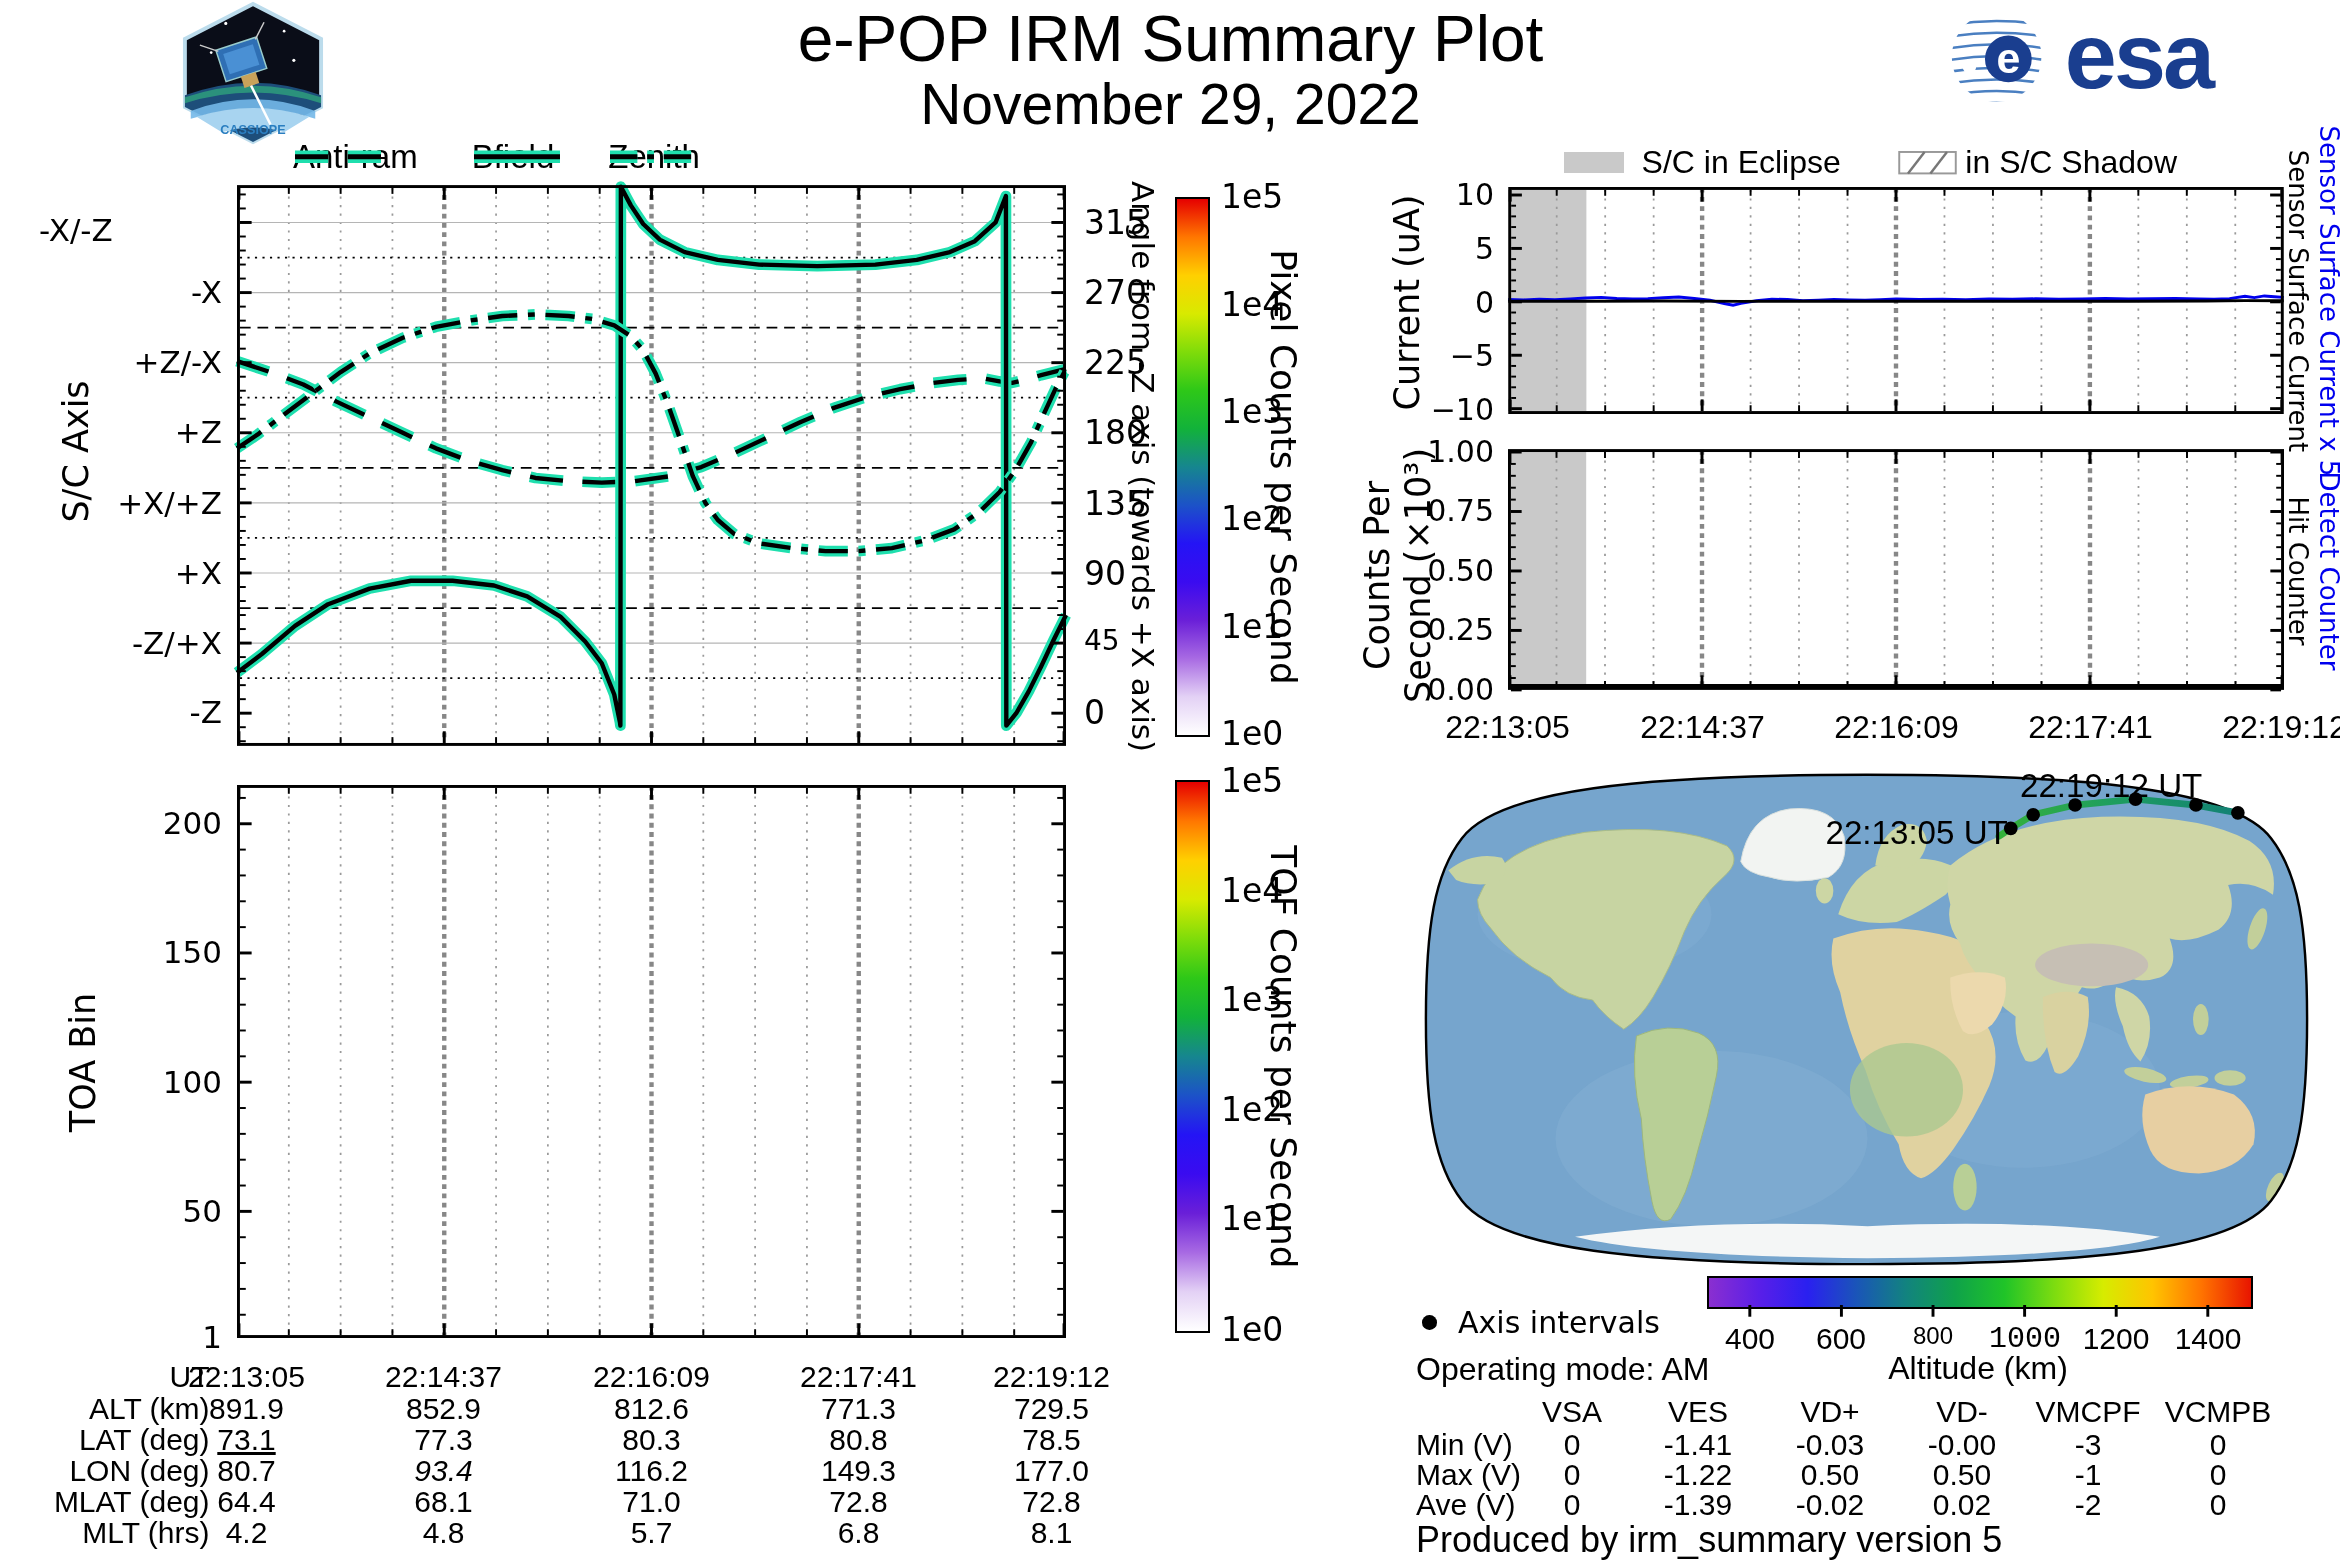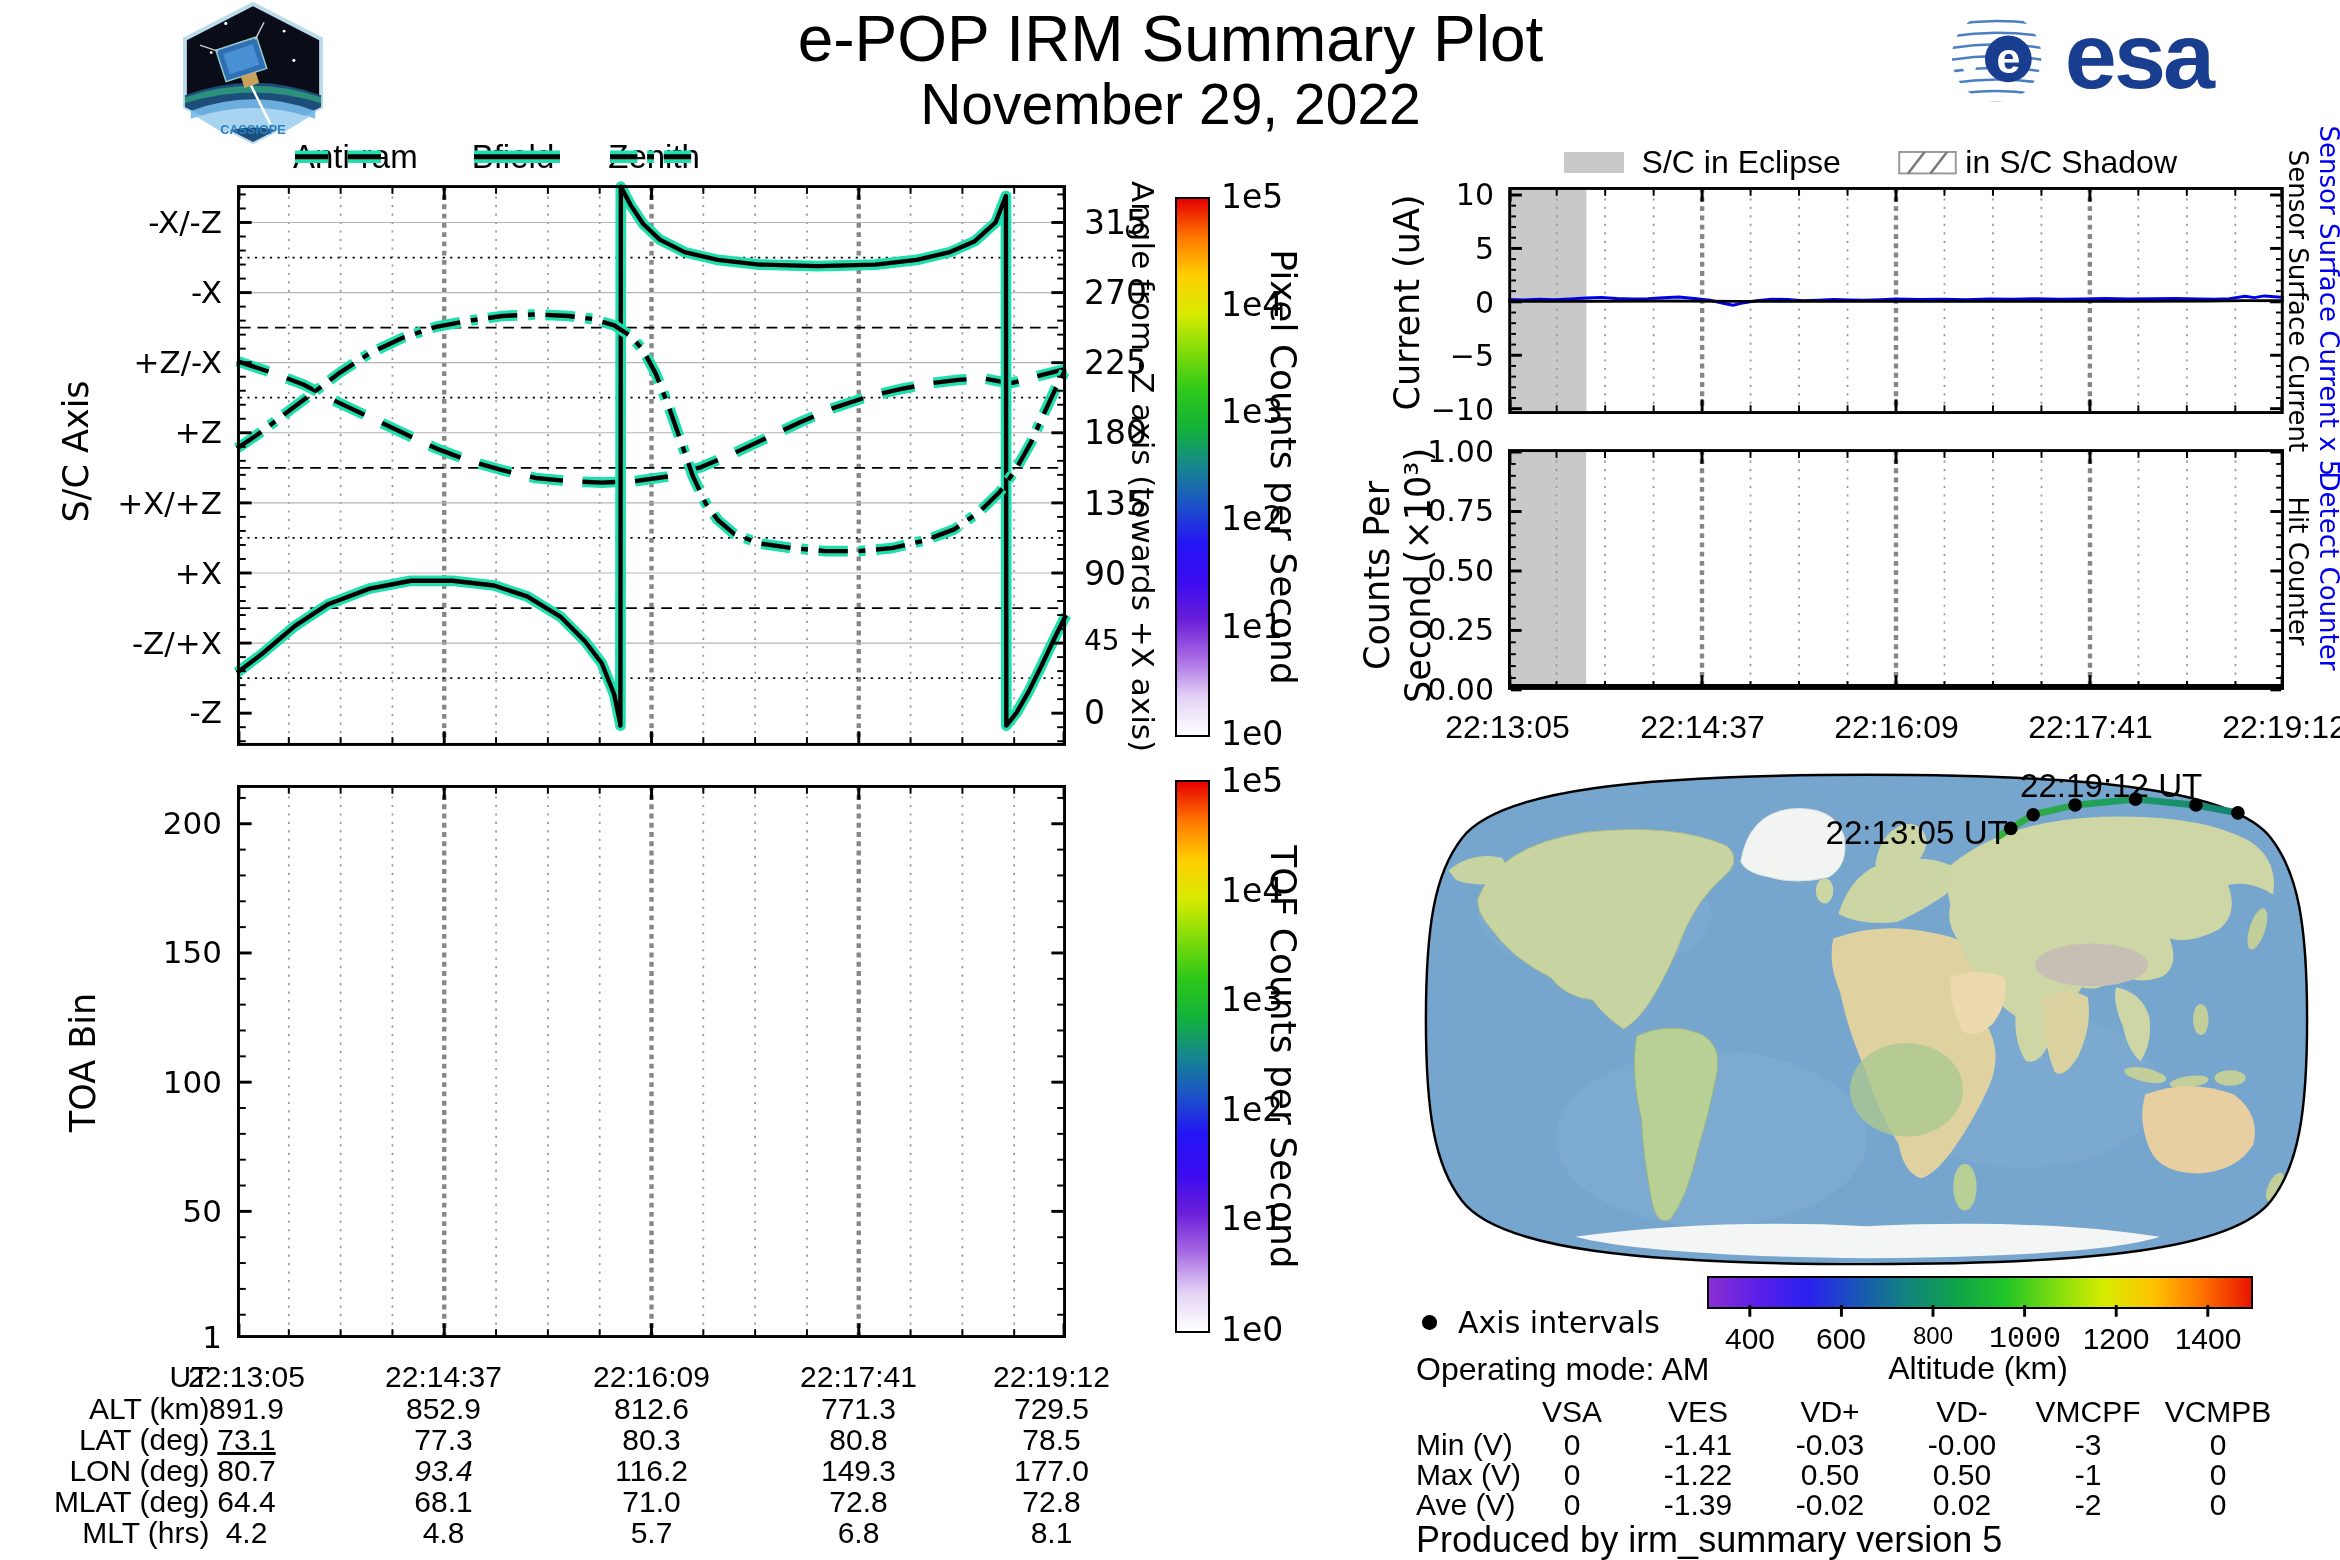--- a/index.html
+++ b/index.html
@@ -251,21 +251,21 @@
     <line x1="847" y1="52.70833333333333" x2="841" y2="52.70833333333333" stroke="#000" stroke-width="2"></line>
     <line x1="3" y1="38.333333333333336" x2="15" y2="38.333333333333336" stroke="#000" stroke-width="3"></line>
     <line x1="847" y1="38.333333333333336" x2="835" y2="38.333333333333336" stroke="#000" stroke-width="3"></line>
     <line x1="3" y1="23.958333333333332" x2="9" y2="23.958333333333332" stroke="#000" stroke-width="2"></line>
     <line x1="847" y1="23.958333333333332" x2="841" y2="23.958333333333332" stroke="#000" stroke-width="2"></line>
     <line x1="3" y1="9.583333333333334" x2="9" y2="9.583333333333334" stroke="#000" stroke-width="2"></line>
     <line x1="847" y1="9.583333333333334" x2="841" y2="9.583333333333334" stroke="#000" stroke-width="2"></line>
     <rect x="1.5" y="1.5" width="847" height="572" fill="none" stroke="#000" stroke-width="3"></rect>
   </svg>
 <div id="p1-yl">
-    <div class="tick-label" style="left:39px;top:207px;width:183px;text-align:right;">-X/-Z</div>
+    <div class="tick-label" style="left:39px;top:215px;width:183px;">-X/-Z</div>
     <div class="tick-label" style="left:39px;top:277px;width:183px;text-align:right;">-X</div>
     <div class="tick-label" style="left:39px;top:347px;width:183px;text-align:right;">+Z/-X</div>
     <div class="tick-label" style="left:39px;top:417px;width:183px;text-align:right;">+Z</div>
     <div class="tick-label" style="left:39px;top:488px;width:183px;text-align:right;">+X/+Z</div>
     <div class="tick-label" style="left:39px;top:558px;width:183px;text-align:right;">+X</div>
     <div class="tick-label" style="left:39px;top:628px;width:183px;text-align:right;">-Z/+X</div>
     <div class="tick-label" style="left:39px;top:697px;width:183px;text-align:right;">-Z</div>
   </div>
 <div class="tick-label rot" style="left:-41px;top:434px;width:234px;text-align:center;font-size:35px;">S/C Axis</div>
 <div id="p1-yr">

